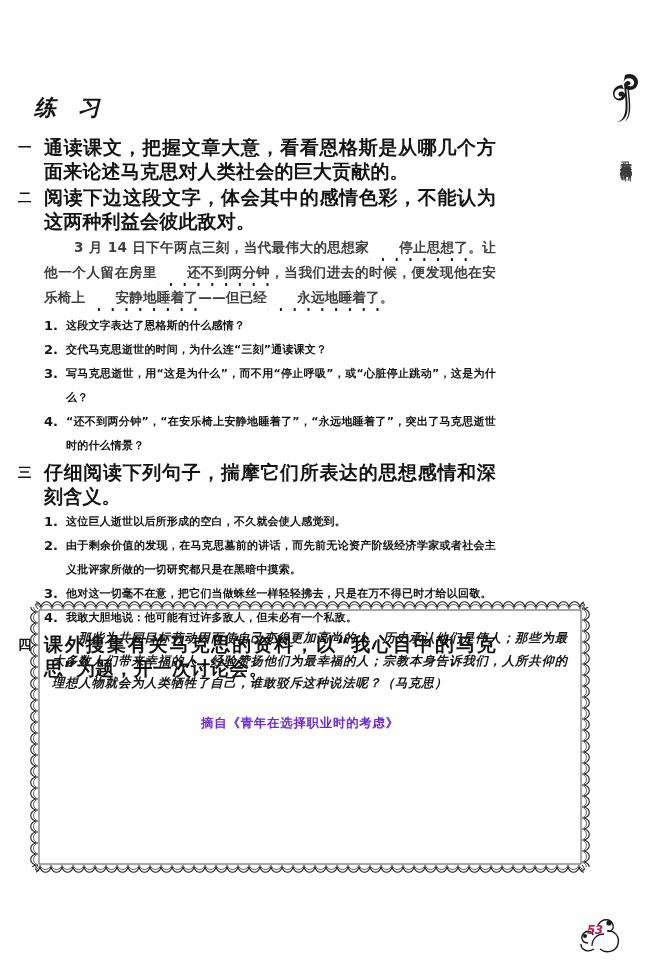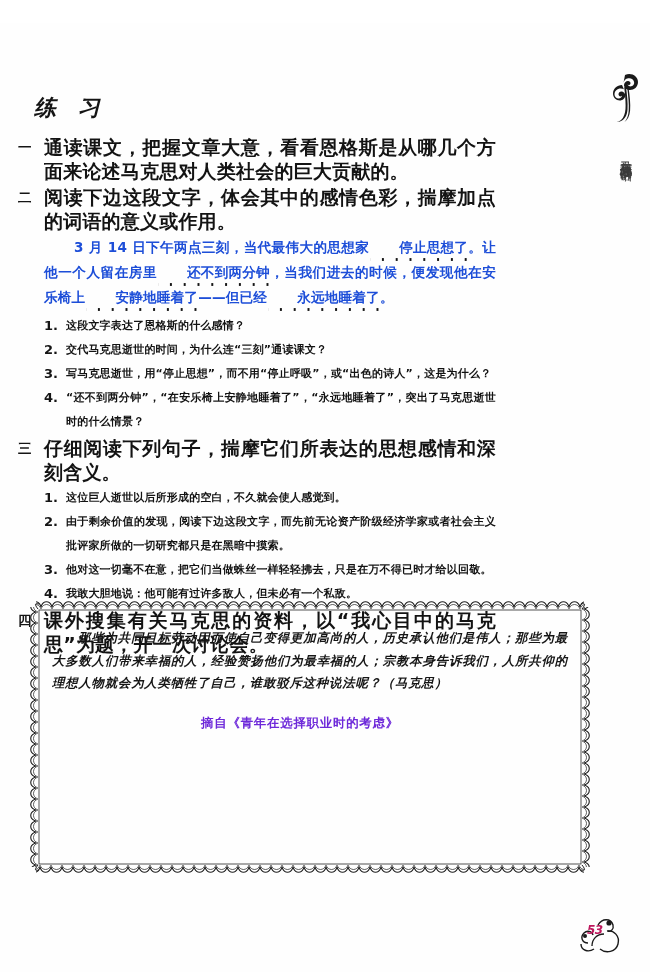--- a/index.html
+++ b/index.html
@@ -96,21 +96,21 @@
     letter-spacing: 0.2px;
   }
 
   
   .quote-para {
     margin: 2px 0 4px 26px;
     width: 452px;
     font-size: 13.6px;
     line-height: 25px;
     font-weight: 700;
-    color: #1d4ed8;
+    color: #404040;
     text-indent: 30px;
     text-align: justify;
     letter-spacing: 0.2px;
   }
   .emph {
     position: relative;
     display: inline-block;
   }
   .emph::after {
     content: "";
@@ -242,57 +242,57 @@
 
   <div class="body-col">
 
     <div class="ex-item">
       <div class="ex-num">一</div>
       <div class="ex-text">通读课文，把握文章大意，看看恩格斯是从哪几个方面来论述马克思对人类社会的巨大贡献的。</div>
     </div>
 
     <div class="ex-item">
       <div class="ex-num">二</div>
-      <div class="ex-text">阅读下边这段文字，体会其中的感情色彩，揣摩加点的词语的意义或作用。</div>
+      <div class="ex-text">阅读下边这段文字，体会其中的感情色彩，不能认为这两种利益会彼此敌对。</div>
     </div>
 
     <div class="quote-para"><span>3 月 14 日下午两点三刻，当代最伟大的思想家</span><span class="emph">停止思想了</span><span>。让他一个人留在房里</span><span class="emph">还不到两分钟</span><span>，当我们进去的时候，便发现他在安乐椅上</span><span class="emph">安静地睡着了</span><span>——但已经</span><span class="emph">永远地睡着了</span><span>。</span></div>
 
     <div class="sub-list">
       <div class="sub-item">
         <div class="sub-num">1.</div>
         <div class="sub-text">这段文字表达了恩格斯的什么感情？</div>
       </div>
       <div class="sub-item">
         <div class="sub-num">2.</div>
         <div class="sub-text">交代马克思逝世的时间，为什么连“三刻”通读课文？</div>
       </div>
       <div class="sub-item">
         <div class="sub-num">3.</div>
-        <div class="sub-text">写马克思逝世，用“停止思想”，而不用“停止呼吸”，或“出色的诗人”，这是为什么？</div>
+        <div class="sub-text">写马克思逝世，用“这是为什么”，而不用“停止呼吸”，或“心脏停止跳动”，这是为什么？</div>
       </div>
       <div class="sub-item">
         <div class="sub-num">4.</div>
         <div class="sub-text">“还不到两分钟”，“在安乐椅上安静地睡着了”，“永远地睡着了”，突出了马克思逝世时的什么情景？</div>
       </div>
     </div>
 
     <div class="ex-item">
       <div class="ex-num">三</div>
       <div class="ex-text">仔细阅读下列句子，揣摩它们所表达的思想感情和深刻含义。</div>
     </div>
 
     <div class="sub-list">
       <div class="sub-item">
         <div class="sub-num">1.</div>
         <div class="sub-text">这位巨人逝世以后所形成的空白，不久就会使人感觉到。</div>
       </div>
       <div class="sub-item">
         <div class="sub-num">2.</div>
-        <div class="sub-text">由于剩余价值的发现，阅读下边这段文字，而先前无论资产阶级经济学家或者社会主义批评家所做的一切研究都只是在黑暗中摸索。</div>
+        <div class="sub-text">由于剩余价值的发现，在马克思墓前的讲话，而先前无论资产阶级经济学家或者社会主义批评家所做的一切研究都只是在黑暗中摸索。</div>
       </div>
       <div class="sub-item">
         <div class="sub-num">3.</div>
         <div class="sub-text">他对这一切毫不在意，把它们当做蛛丝一样轻轻拂去，只是在万不得已时才给以回敬。</div>
       </div>
       <div class="sub-item">
         <div class="sub-num">4.</div>
         <div class="sub-text">我敢大胆地说：他可能有过许多敌人，但未必有一个私敌。</div>
       </div>
     </div>

